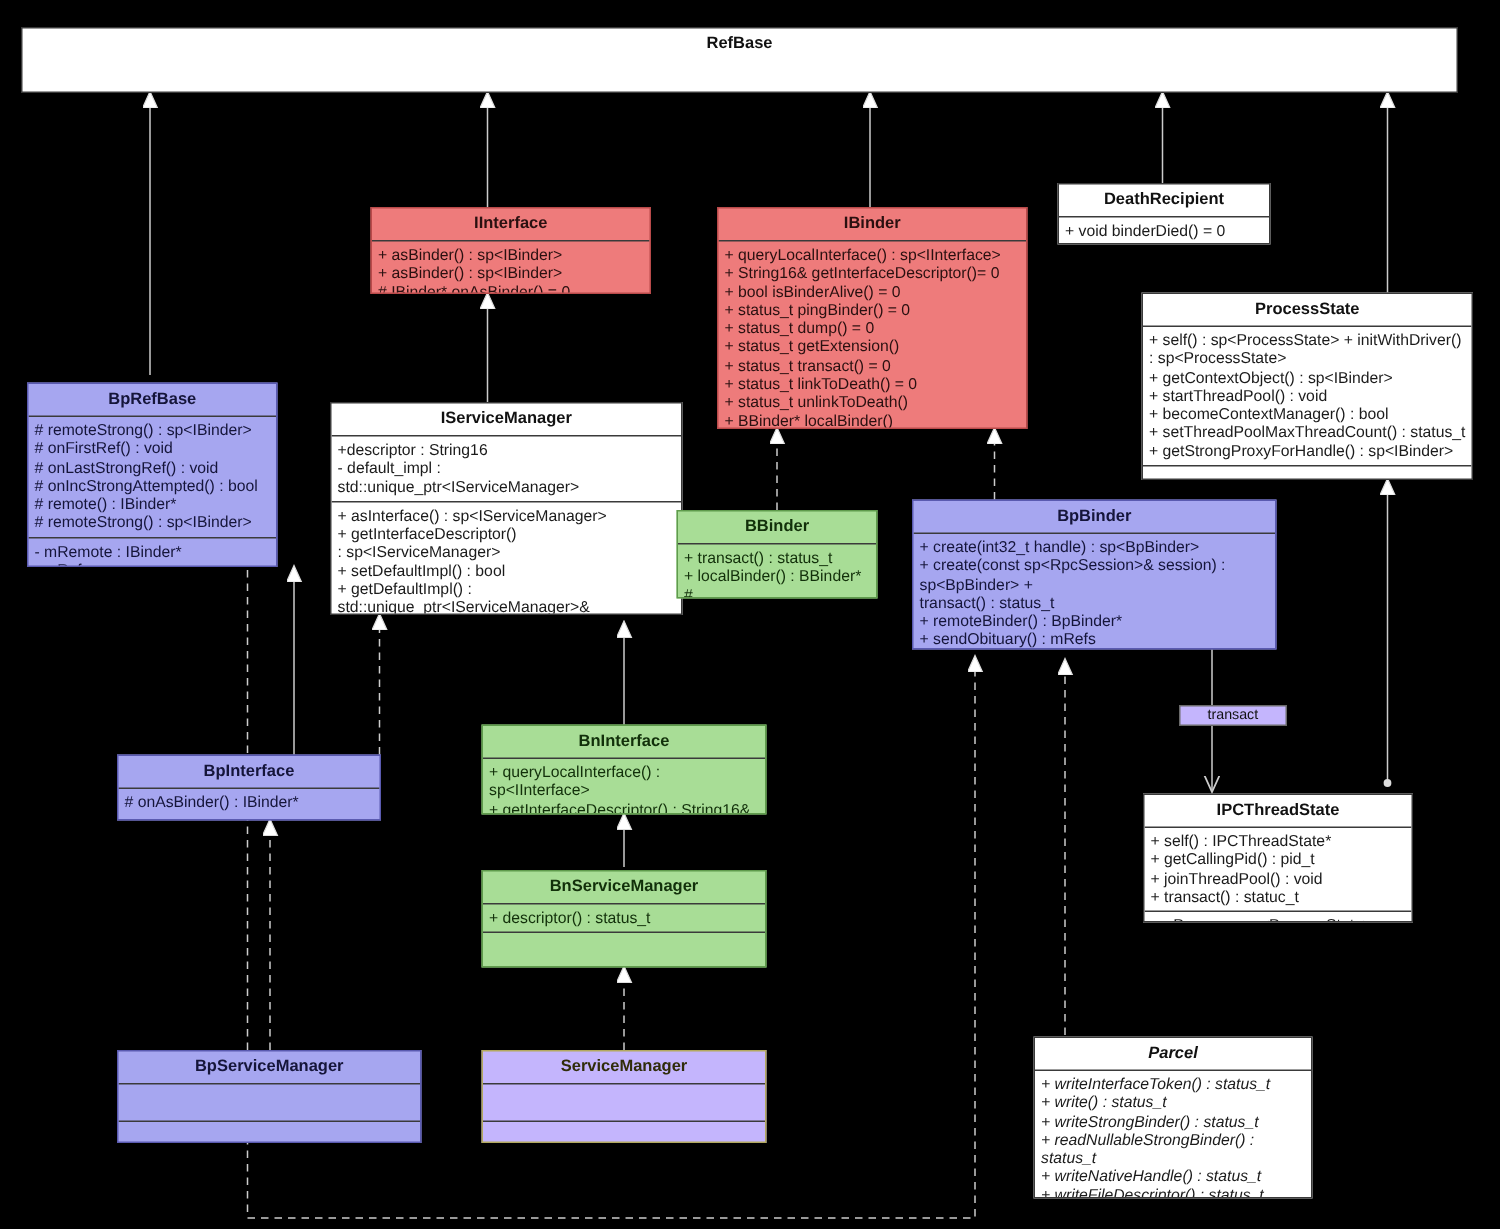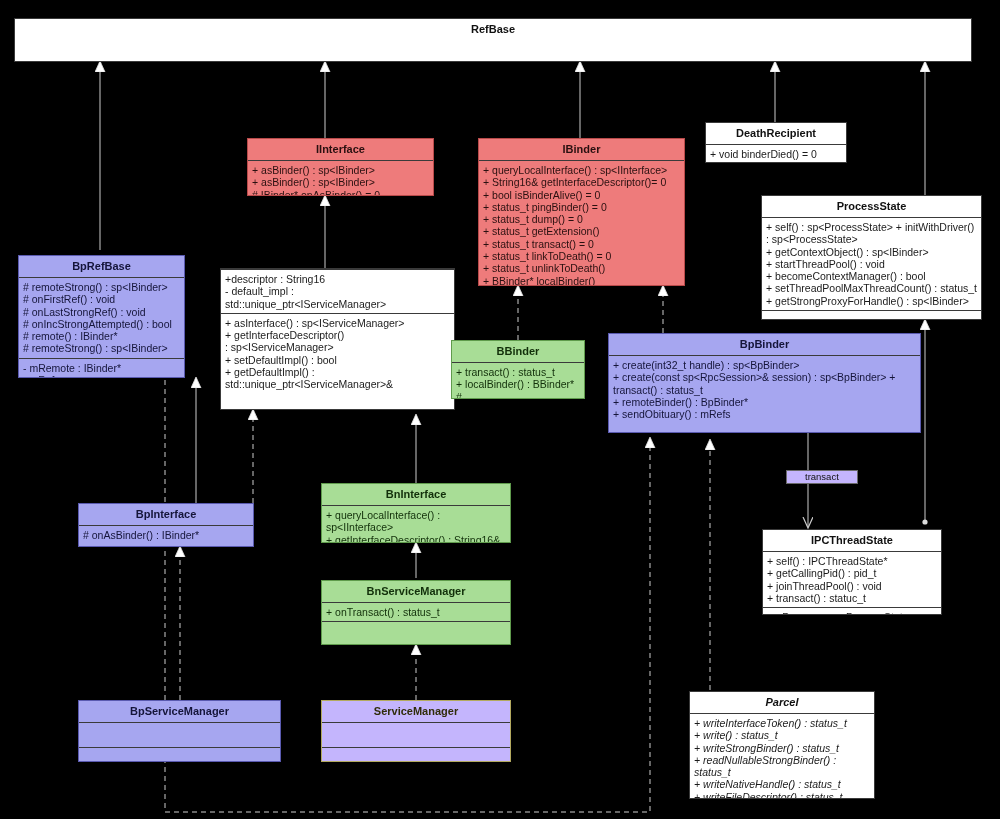--- a/index.html
+++ b/index.html
@@ -143,20 +143,21 @@
       <div># remoteStrong() : sp&lt;IBinder&gt;</div>
     </div>
     <div class="comp sep">
       <div>- mRemote : IBinder*</div>
       <div>- mRefs : RefBase::weakref_type*</div>
 
     </div>
   </div>
 
   <div class="box white" style="left:220px;top:268px;width:235px;height:142px;">
+    <div class="title">IServiceManager</div>
     <div class="comp sep">
       <div>+descriptor : String16</div>
       <div>- default_impl :</div>
       <div>std::unique_ptr&lt;IServiceManager&gt;</div>
     </div>
     <div class="comp sep">
       <div>+ asInterface() : sp&lt;IServiceManager&gt;</div>
       <div>+ getInterfaceDescriptor()</div>
       <div>: sp&lt;IServiceManager&gt;</div>
       <div>+ setDefaultImpl() : bool</div>
@@ -167,21 +168,21 @@
 
   <div class="box green" style="left:451px;top:340px;width:134px;height:59px;">
     <div class="title">BBinder</div>
     <div class="comp sep">
       <div>+ transact() : status_t</div>
       <div>+ localBinder() : BBinder* #</div>
       <div>onTransact( ) : status_t</div>
     </div>
   </div>
 
-  <div class="box blue" style="left:608px;top:333px;width:313px;height:100px;">
+  <div class="box blue" style="left:608px;top:333px;width:243px;height:100px;">
     <div class="title">BpBinder</div>
     <div class="comp sep">
       <div>+ create(int32_t handle) : sp&lt;BpBinder&gt;</div>
       <div>+ create(const sp&lt;RpcSession&gt;&amp; session) : sp&lt;BpBinder&gt; +</div>
       <div>transact() : status_t</div>
       <div>+ remoteBinder() : BpBinder*</div>
       <div>+ sendObituary() : mRefs</div>
     </div>
 
   </div>
@@ -198,21 +199,21 @@
     <div class="comp sep">
       <div>+ queryLocalInterface() : sp&lt;IInterface&gt;</div>
       <div>+ getInterfaceDescriptor() : String16&amp;</div>
 
     </div>
   </div>
 
   <div class="box green" style="left:321px;top:580px;width:190px;height:65px;">
     <div class="title">BnServiceManager</div>
     <div class="comp sep">
-      <div>+  onTransact() : status_t</div>
+      <div>+  descriptor() : status_t</div>
     </div>
     <div class="comp sep empty"></div>
   </div>
 
   <div class="box white" style="left:762px;top:529px;width:180px;height:86px;">
     <div class="title">IPCThreadState</div>
     <div class="comp sep">
       <div>+ self() :  IPCThreadState*</div>
       <div>+ getCallingPid() : pid_t</div>
       <div>+ joinThreadPool() : void</div>

